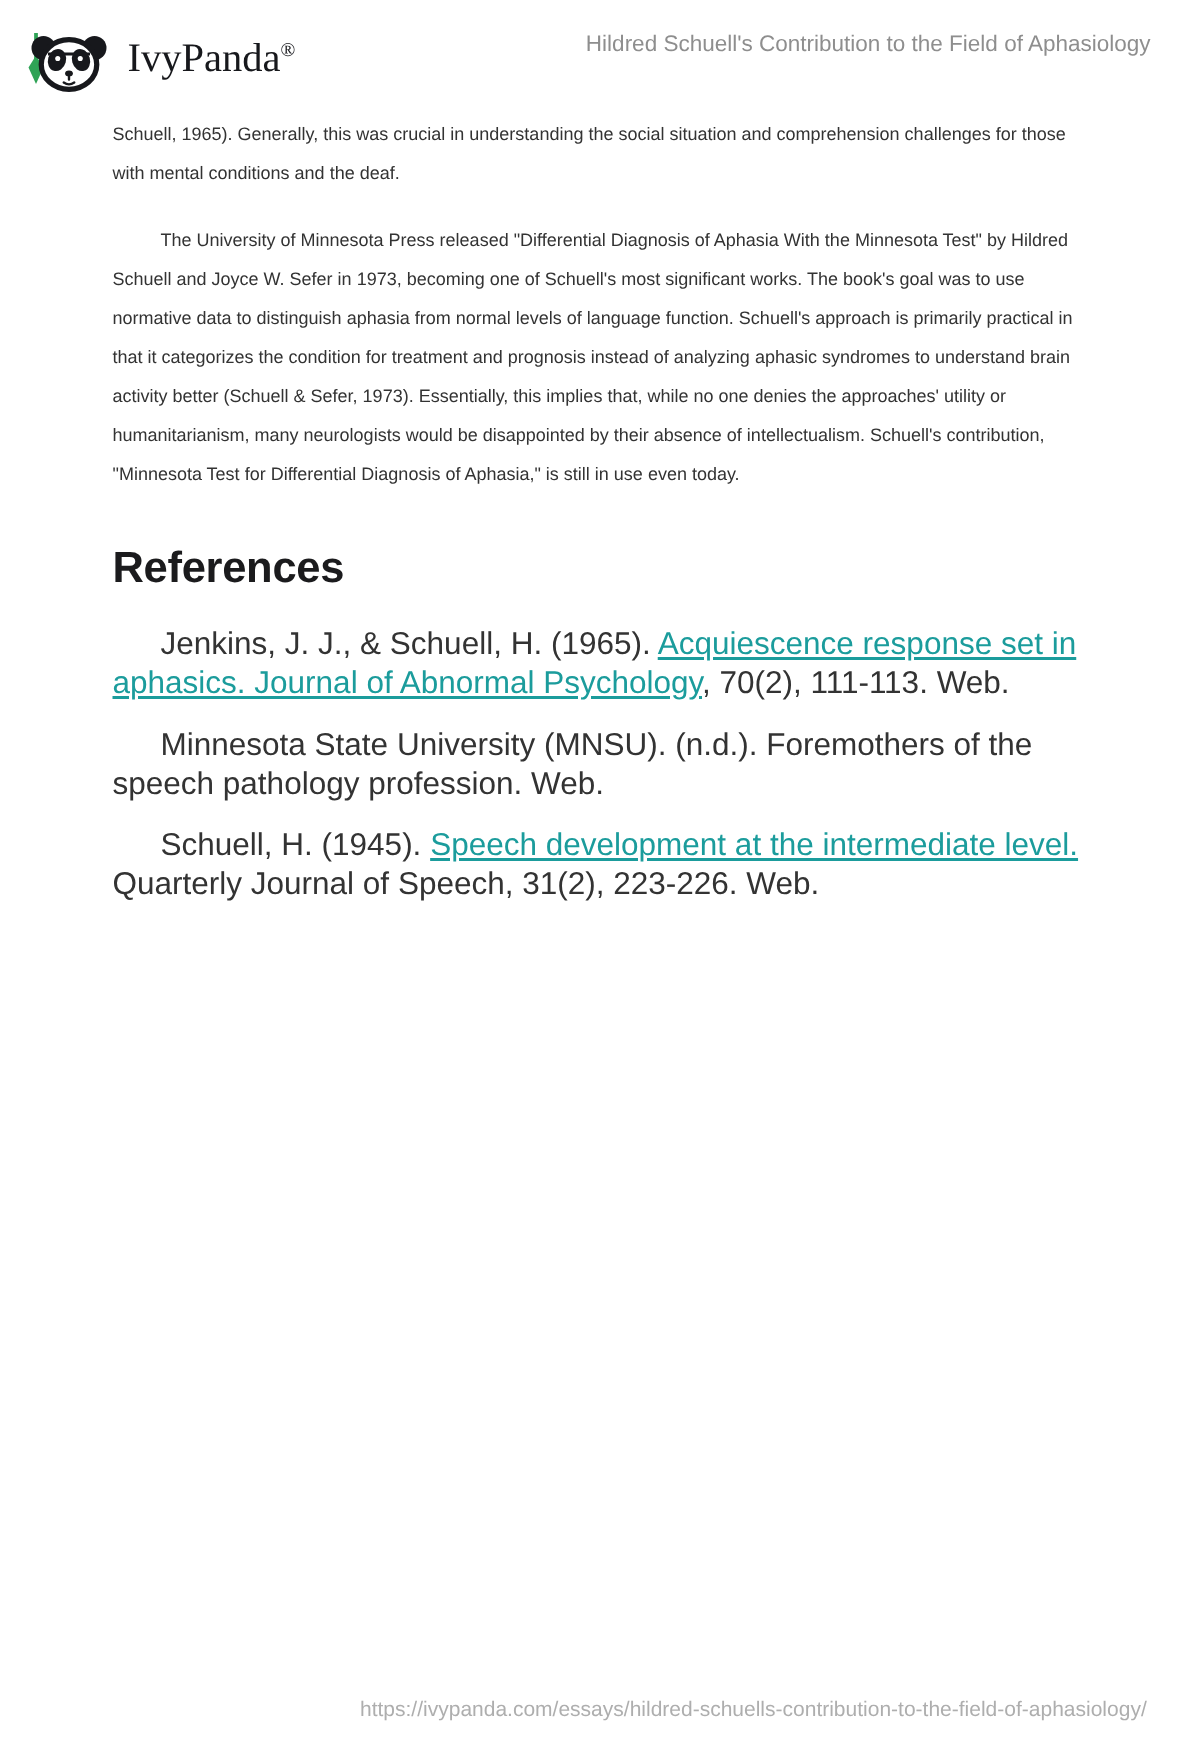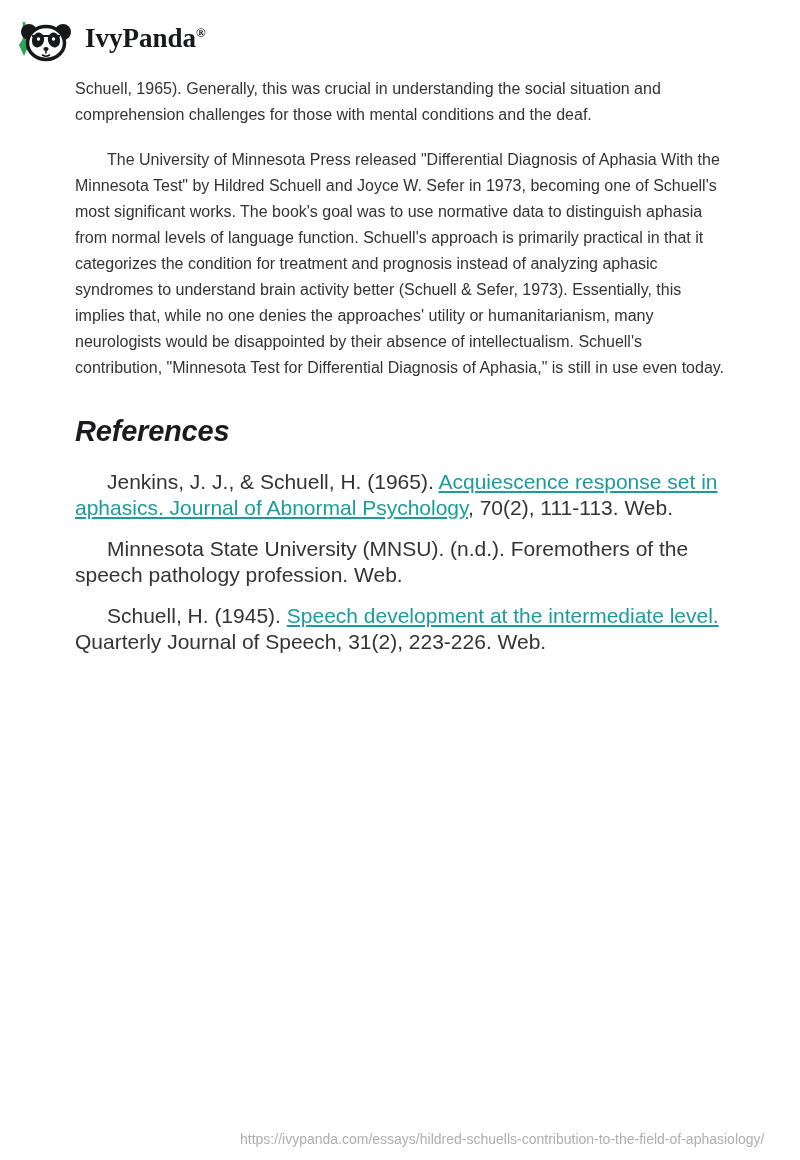--- a/index.html
+++ b/index.html
@@ -20,59 +20,58 @@
     height: 64px;
   }
   .brand {
     display: flex;
     align-items: center;
     gap: 7px;
     cursor: pointer;
   }
   .brand-name {
     font-family: "Liberation Serif", serif;
-    font-weight: bold;
+    font-weight: normal;
     font-size: 27px;
     color: #17181c;
     line-height: 1;
     padding-top: 6px;
   }
   .brand-name sup {
     font-size: 13px;
     vertical-align: super;
   }
   .doc-title {
     font-size: 15px;
     color: #8e8e8e;
     margin-top: 13px;
     text-align: right;
   }
   
   .page {
     padding: 0 75px;
   }
   .para {
-    font-size: 16px;
+    font-size: 12px;
     line-height: 26px;
     color: #333333;
     margin: 0 0 19px 0;
   }
   .para.first { margin-top: 12px; }
   .para.indent { text-indent: 32px; margin-top: 12px; }
   h1.section-heading {
     font-size: 29px;
     line-height: 40px;
     font-weight: bold;
     color: #1b1b1d;
     letter-spacing: -0.2px;
     margin: 12px 0 18px 0;
   }
   h1.refs-heading {
     margin-top: 30px;
-    font-style: italic;
   }
   .ref-item {
     font-size: 21px;
     line-height: 26px;
     text-indent: 32px;
     margin: 0 0 15px 0;
   }
   .ref-item a {
     color: #1b9c9c;
     text-decoration: underline;
@@ -108,20 +107,21 @@
       <ellipse cx="40" cy="32" rx="6" ry="7.5" fill="#17181c" transform="rotate(-16 40 32)"></ellipse>
       <line x1="18" y1="28" x2="46" y2="28" stroke="#17181c" stroke-width="2"></line>
       <circle cx="24.5" cy="31" r="1.7" fill="#ffffff"></circle>
       <circle cx="39.5" cy="31" r="1.7" fill="#ffffff"></circle>
 
       <ellipse cx="32" cy="41" rx="2.6" ry="2" fill="#17181c"></ellipse>
       <path d="M32,43 L32,45 M28.5,47 Q32,49.5 35.5,47" fill="none" stroke="#17181c" stroke-width="1.6" stroke-linecap="round"></path>
     </svg>
     <div class="brand-name"><span>IvyPanda</span><sup>®</sup></div>
   </div>
+  <div class="doc-title">Hildred Schuell's Contribution to the Field of Aphasiology</div>
 </div>
 
 <div class="page">
   <p class="para first">Schuell, 1965). Generally, this was crucial in understanding the social situation and comprehension challenges for those with mental conditions and the deaf.</p>
 
 
   <p class="para indent">The University of Minnesota Press released "Differential Diagnosis of Aphasia With the Minnesota Test" by Hildred Schuell and Joyce W. Sefer in 1973, becoming one of Schuell's most significant works. The book's goal was to use normative data to distinguish aphasia from normal levels of language function. Schuell's approach is primarily practical in that it categorizes the condition for treatment and prognosis instead of analyzing aphasic syndromes to understand brain activity better (Schuell &amp; Sefer, 1973). Essentially, this implies that, while no one denies the approaches' utility or humanitarianism, many neurologists would be disappointed by their absence of intellectualism. Schuell's contribution, "Minnesota Test for Differential Diagnosis of Aphasia," is still in use even today.</p>
 
   <h1 class="section-heading refs-heading">References</h1>
 

